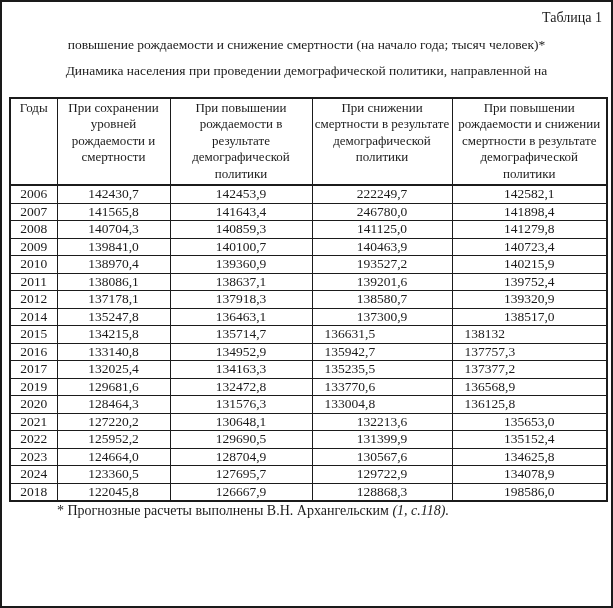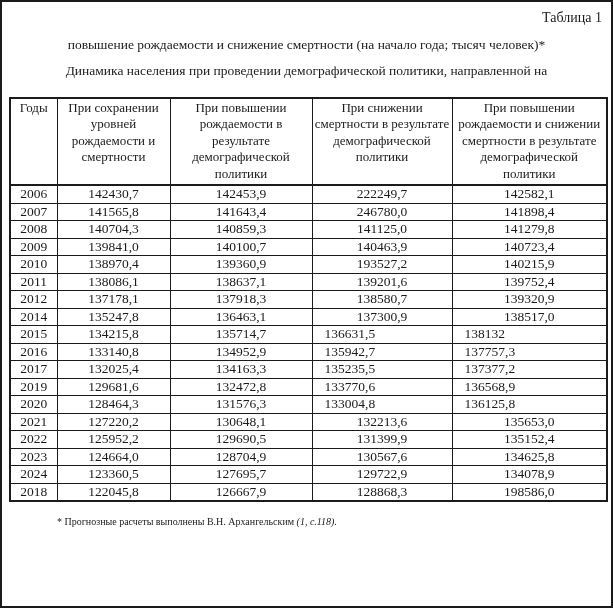--- a/index.html
+++ b/index.html
@@ -62,22 +62,22 @@
   .pop-table td.left {
     text-align: left;
     padding-left: 12px;
   }
   .col-years  { width: 47px; }
   .col-c2     { width: 113px; }
   .col-c3     { width: 142px; }
   .col-c4     { width: 140px; }
   .col-c5     { width: 155px; }
   .footnote {
-    font-size: 10px;
-    margin: 14px 0 0 49px;
+    font-size: 14px;
+    margin: 1px 0 0 49px;
   }
   .footnote .it {
     font-style: italic;
   }
 </style>
 </head>
 <body>
 
 <div class="page">
 

